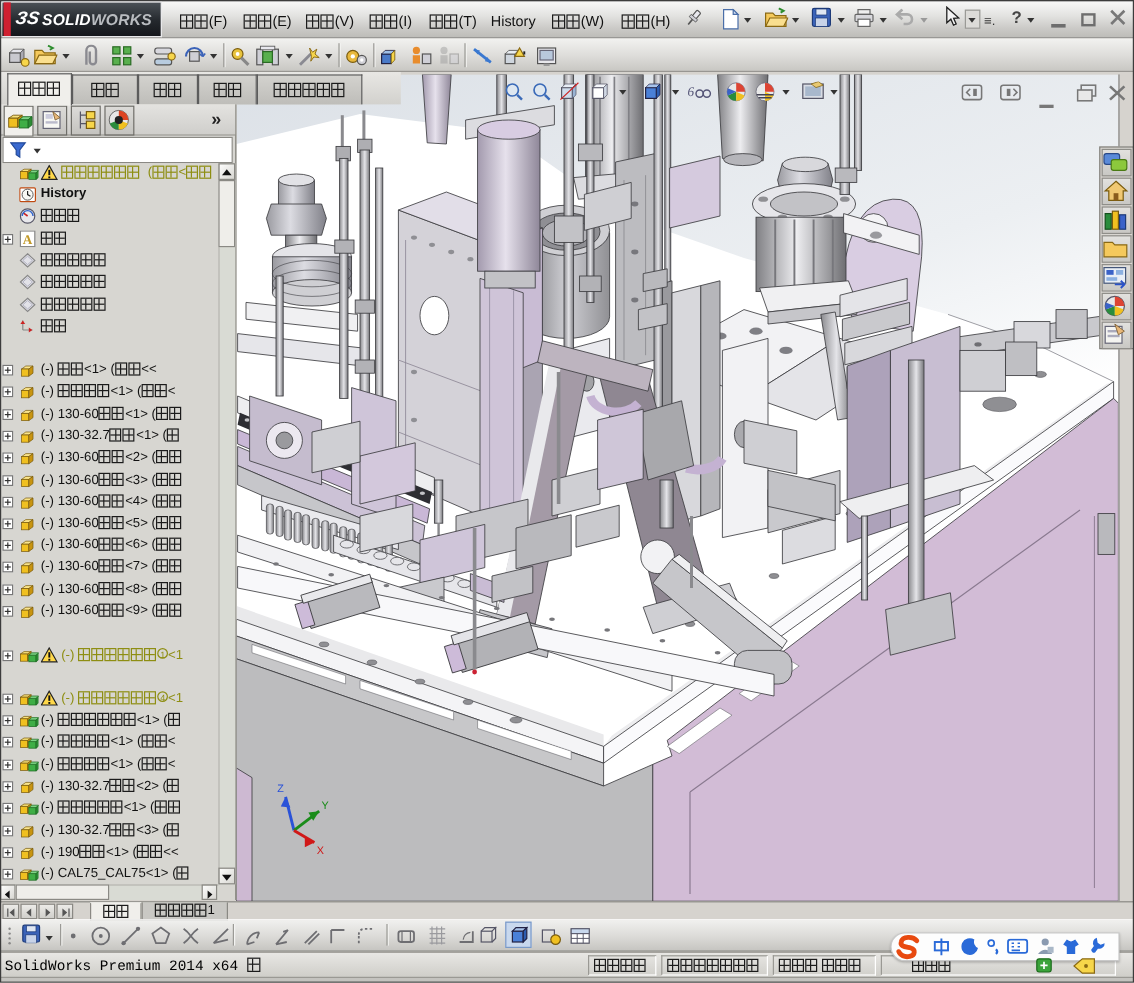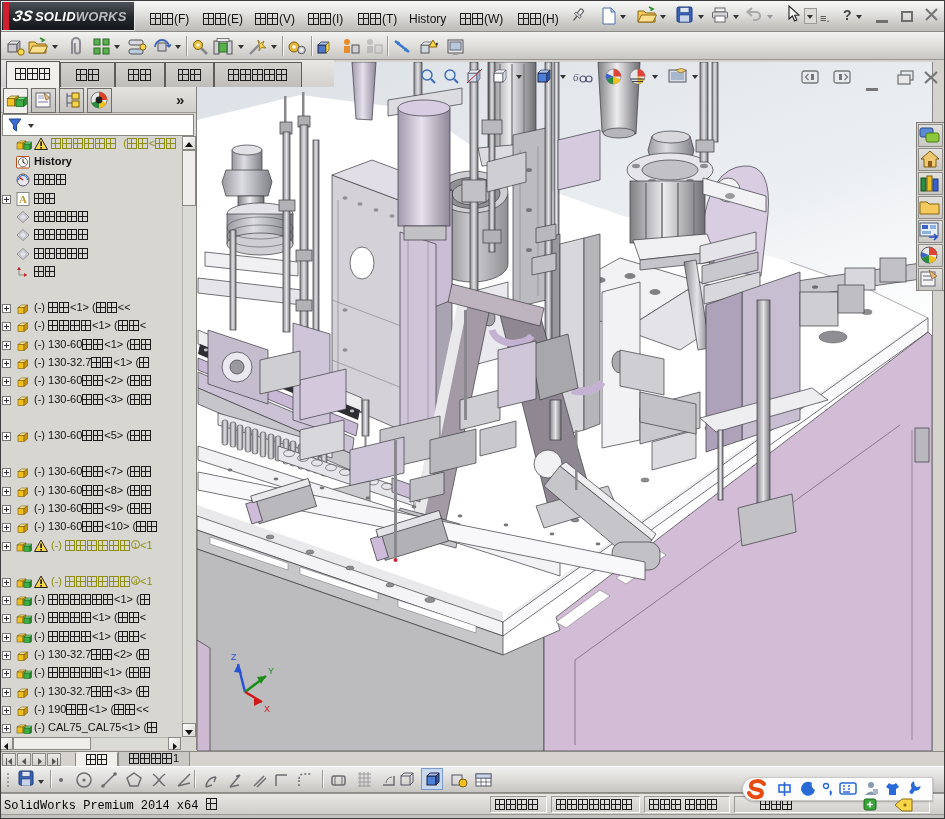--- a/index.html
+++ b/index.html
@@ -739,54 +739,61 @@
         </svg>
         <span class="lbl" style="left:34px;position:absolute"><span style="font-size:11px;position:relative;top:-1px">(-) 130-60</span><i class="z"></i><i class="z"></i><span style="font-size:11px;position:relative;top:-1px">&lt;2&gt; (</span><i class="z"></i><i class="z"></i></span>
       </div>
 <div class="trow" style="top:256px">
         <span class="exp" style="left:2px"></span>
         <svg class="ticon" style="left:16px" width="16" height="14">
           <use href="#i-party"></use>
         </svg>
         <span class="lbl" style="left:34px;position:absolute"><span style="font-size:11px;position:relative;top:-1px">(-) 130-60</span><i class="z"></i><i class="z"></i><span style="font-size:11px;position:relative;top:-1px">&lt;3&gt; (</span><i class="z"></i><i class="z"></i></span>
       </div>
+<div class="trow" style="top:274px">
+        <span class="exp" style="left:2px"></span>
+        <svg class="ticon" style="left:16px" width="16" height="14">
+          <use href="#i-party"></use>
+        </svg>
+        <span class="lbl" style="left:34px;position:absolute"><span style="font-size:11px;position:relative;top:-1px">(-) 130-60</span><i class="z"></i><i class="z"></i><span style="font-size:11px;position:relative;top:-1px">&lt;4&gt; (</span><i class="z"></i><i class="z"></i></span>
+      </div>
 <div class="trow" style="top:292px">
         <span class="exp" style="left:2px"></span>
         <svg class="ticon" style="left:16px" width="16" height="14">
           <use href="#i-party"></use>
         </svg>
         <span class="lbl" style="left:34px;position:absolute"><span style="font-size:11px;position:relative;top:-1px">(-) 130-60</span><i class="z"></i><i class="z"></i><span style="font-size:11px;position:relative;top:-1px">&lt;5&gt; (</span><i class="z"></i><i class="z"></i></span>
       </div>
+<div class="trow" style="top:310px">
+        <span class="exp" style="left:2px"></span>
+        <svg class="ticon" style="left:16px" width="16" height="14">
+          <use href="#i-party"></use>
+        </svg>
+        <span class="lbl" style="left:34px;position:absolute"><span style="font-size:11px;position:relative;top:-1px">(-) 130-60</span><i class="z"></i><i class="z"></i><span style="font-size:11px;position:relative;top:-1px">&lt;6&gt; (</span><i class="z"></i><i class="z"></i></span>
+      </div>
 <div class="trow" style="top:328px">
         <span class="exp" style="left:2px"></span>
         <svg class="ticon" style="left:16px" width="16" height="14">
           <use href="#i-party"></use>
         </svg>
         <span class="lbl" style="left:34px;position:absolute"><span style="font-size:11px;position:relative;top:-1px">(-) 130-60</span><i class="z"></i><i class="z"></i><span style="font-size:11px;position:relative;top:-1px">&lt;7&gt; (</span><i class="z"></i><i class="z"></i></span>
       </div>
 <div class="trow" style="top:347px">
         <span class="exp" style="left:2px"></span>
         <svg class="ticon" style="left:16px" width="16" height="14">
           <use href="#i-party"></use>
         </svg>
         <span class="lbl" style="left:34px;position:absolute"><span style="font-size:11px;position:relative;top:-1px">(-) 130-60</span><i class="z"></i><i class="z"></i><span style="font-size:11px;position:relative;top:-1px">&lt;8&gt; (</span><i class="z"></i><i class="z"></i></span>
       </div>
 <div class="trow" style="top:365px">
         <span class="exp" style="left:2px"></span>
         <svg class="ticon" style="left:16px" width="16" height="14">
           <use href="#i-party"></use>
         </svg>
         <span class="lbl" style="left:34px;position:absolute"><span style="font-size:11px;position:relative;top:-1px">(-) 130-60</span><i class="z"></i><i class="z"></i><span style="font-size:11px;position:relative;top:-1px">&lt;9&gt; (</span><i class="z"></i><i class="z"></i></span>
-      </div>
-<div class="trow" style="top:383px">
-        <span class="exp" style="left:2px"></span>
-        <svg class="ticon" style="left:16px" width="16" height="14">
-          <use href="#i-party"></use>
-        </svg>
-        <span class="lbl" style="left:34px;position:absolute"><span style="font-size:11px;position:relative;top:-1px">(-) 130-60</span><i class="z"></i><i class="z"></i><span style="font-size:11px;position:relative;top:-1px">&lt;10&gt; (</span><i class="z"></i><i class="z"></i></span>
       </div>
 <div class="trow" style="top:402px">
         <span class="exp" style="left:2px"></span>
         <svg class="ticon" style="left:16px" width="16" height="14">
           <use href="#i-asmg"></use>
         </svg>
         <svg class="ticon" style="left:34px" width="15" height="14">
           <use href="#i-warn"></use>
         </svg>
         <span class="lbl" style="left:51px;position:absolute"><span style="font-size:11px;color:#8e8e12;position:relative;top:-1px">(-) </span><i class="z zo"></i><i class="z zo"></i><i class="z zo"></i><i class="z zo"></i><i class="z zo"></i><i class="z zo"></i><span style="font-size:11px;color:#8e8e12;position:relative;top:-1px"><span class="cn">1</span>&lt;1</span></span>

